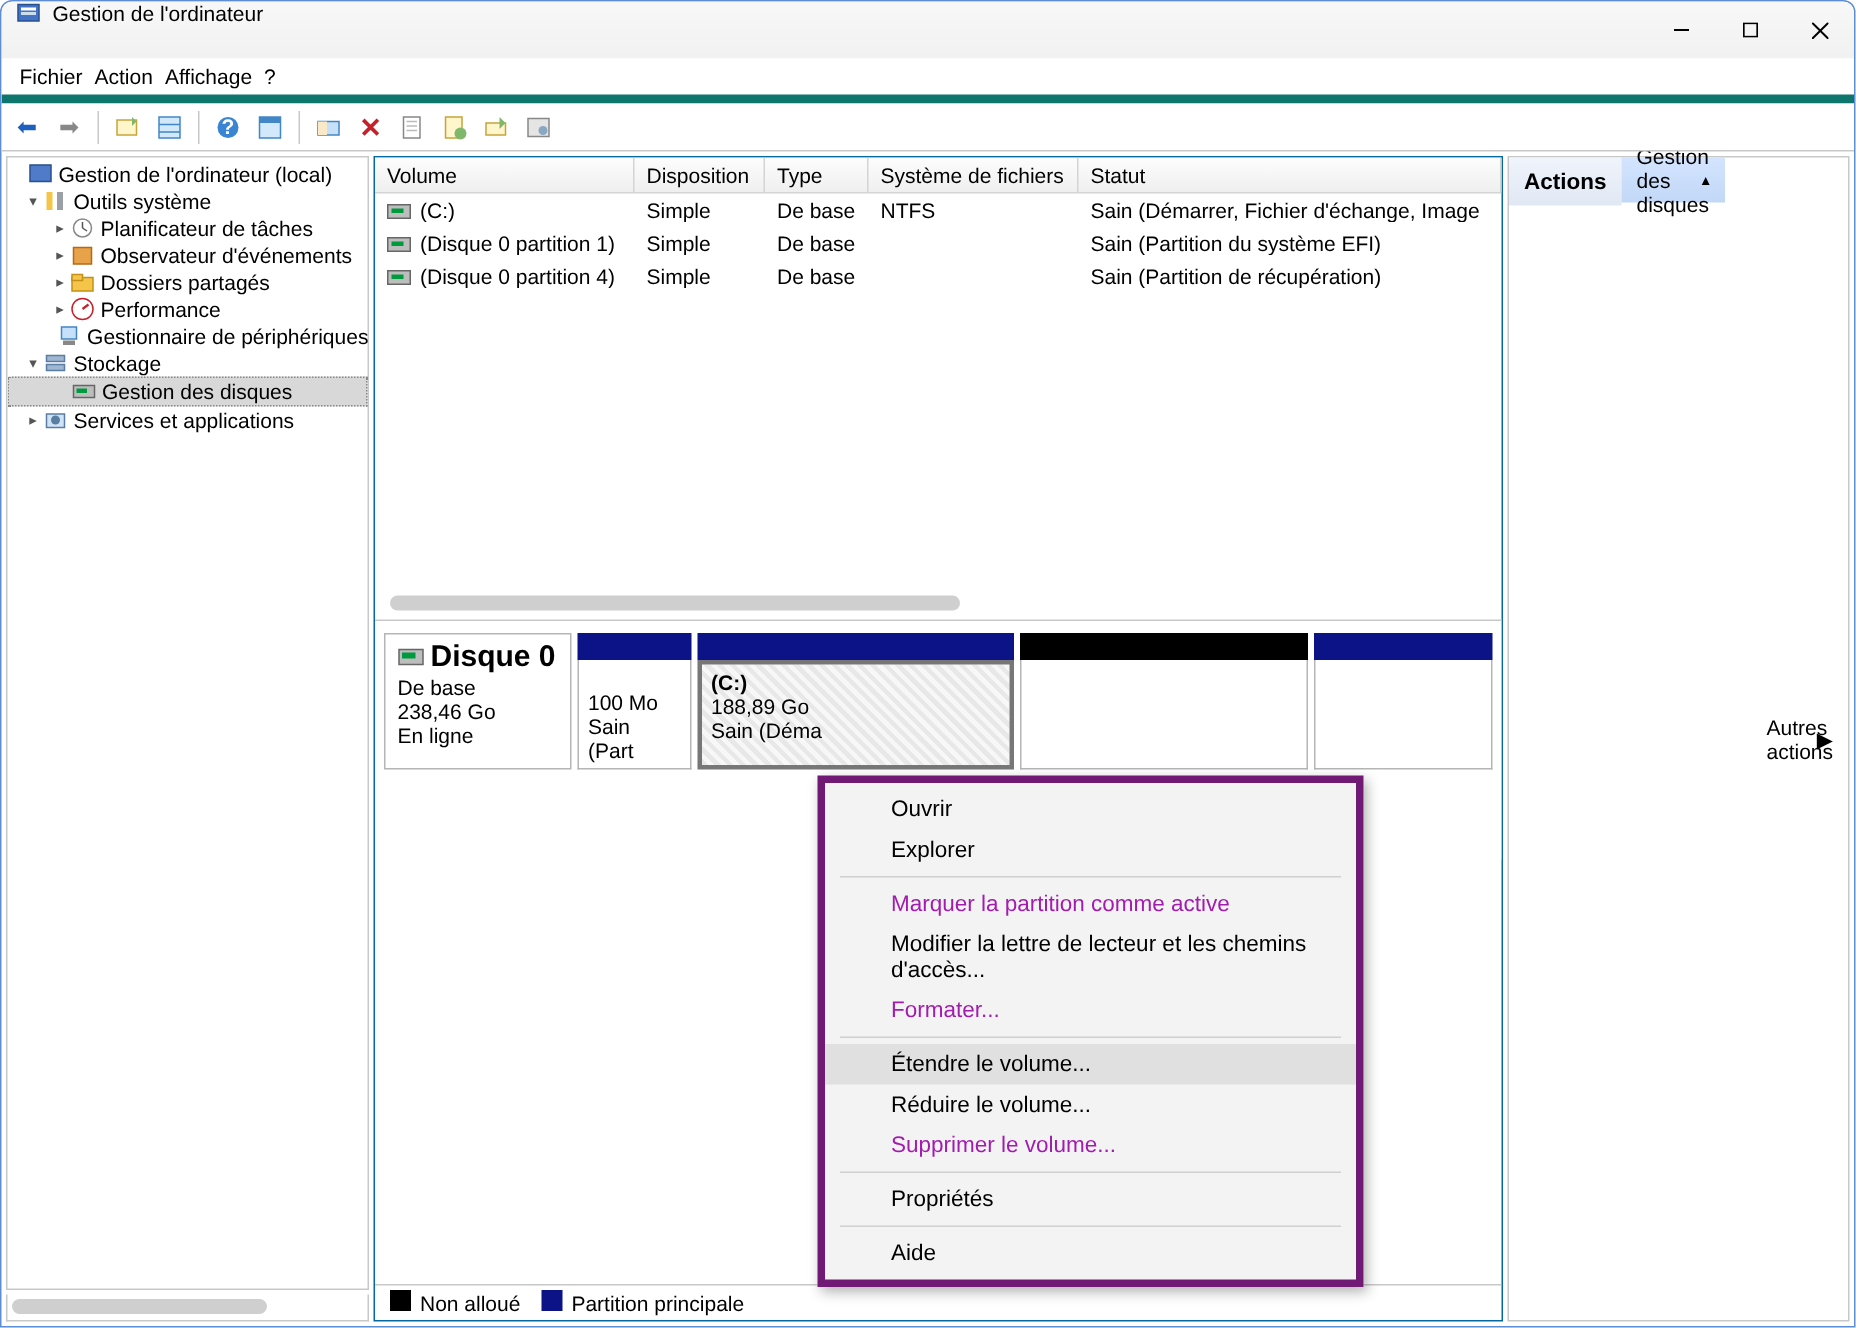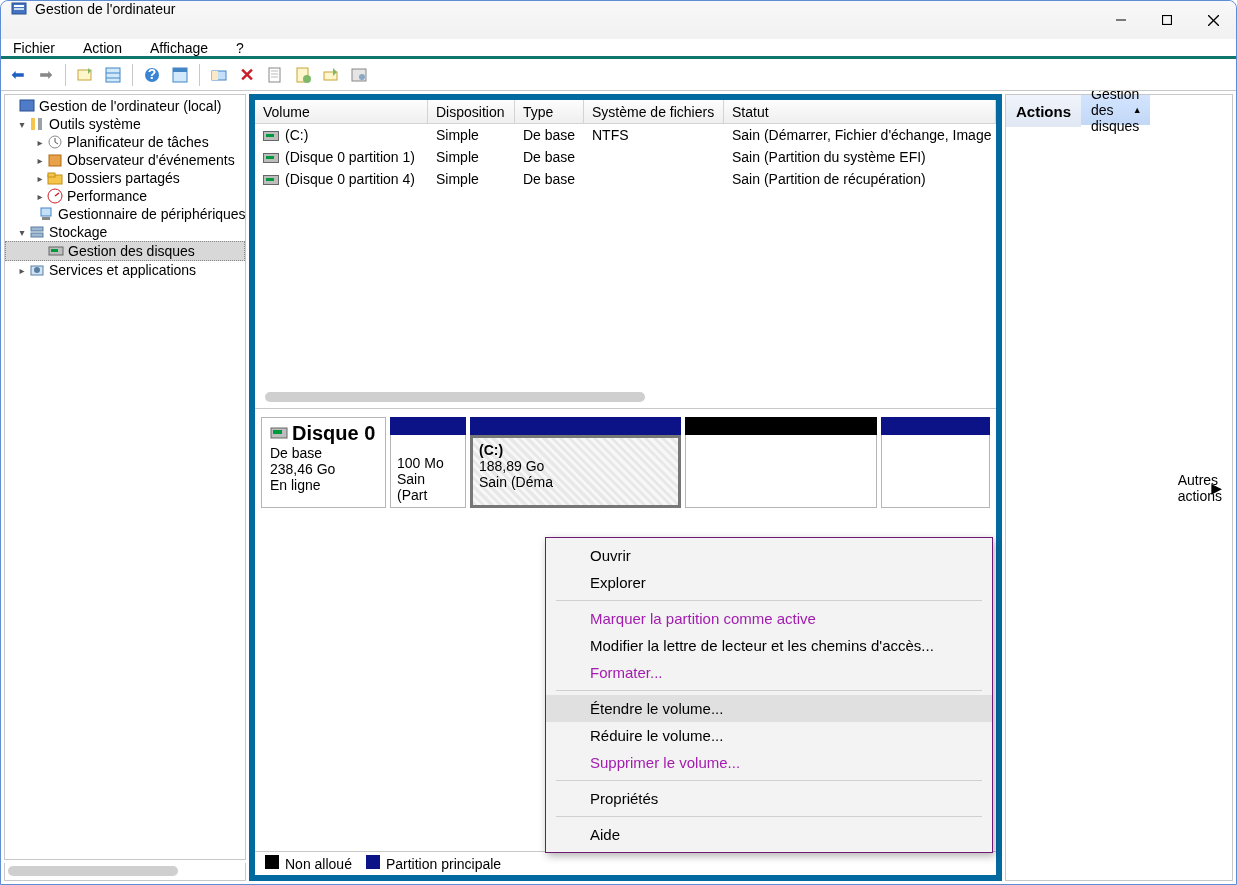--- a/index.html
+++ b/index.html
@@ -2,34 +2,34 @@
 <html><head>
 <meta charset="utf-8">
 <style>
 * { box-sizing: border-box; margin: 0; padding: 0; font-family: "Segoe UI", sans-serif; font-size: 14px; }
 body { background: #fff; width: 1237px; height: 885px; overflow: hidden; display: flex; flex-direction: column; border: 1px solid #5e8dd6; border-radius: 8px 8px 0 0; }
 .titlebar { height: 38px; background: linear-gradient(#f8f8f8, #f1f1f1); display: flex; border-radius: 8px 8px 0 0; }
 .titlebar .icon { width: 16px; height: 16px; margin: 0 8px 0 10px; }
 .titlebar .title { flex: 0 0 auto; color: #000; font-size: 14px; }
 .titlebar .spacer { flex: 1; }
 .winbtn { width: 46px; height: 38px; display: flex; align-items: center; justify-content: center; color: #000; }
-.menubar { height: 20px; background: #fff; display: flex; align-items: center; padding: 0 10px; gap: 24px; border-bottom: 3px solid #0f766e; font-size: 14px; }
+.menubar { height: 30px; background: #fff; display: flex; align-items: center; padding: 0 10px; gap: 4px; border-bottom: 6px solid #0f766e; font-size: 14px; }
 .menubar span { color: #000; padding: 2px 2px; }
 .toolbar { height: 32px; background: #fff; border-bottom: 1px solid #c8c8c8; display: flex; align-items: center; gap: 6px; padding: 0 6px; }
 .tbtn { width: 22px; height: 22px; display: flex; align-items: center; justify-content: center; font-size: 16px; color: #1f5fbf; }
 .tbsep { width: 1px; height: 22px; background: #c8c8c8; margin: 0 2px; }
 .splitter { display: flex; flex: 1; overflow: hidden; }
 .tree { width: 242px; border: 1px solid #c8c8c8; margin: 3px 0 3px 3px; overflow: auto; padding: 2px 0; }
 .tree-item { display: flex; align-items: center; padding: 1px 3px 1px 0; white-space: nowrap; font-size: 14px; color: #000; }
 .tree-item.selected { background: #d8d8d8; border: 1px dotted #888; }
 .tree-caret { width: 14px; text-align: center; color: #555; font-size: 10px; user-select: none; }
 .tree-caret.empty { visibility: hidden; }
 .tree-icon { width: 16px; height: 16px; margin-right: 4px; }
 .tree-wrap { position: relative; flex-direction: column; display: flex; }
-.center { flex: 1; display: flex; flex-direction: column; margin: 3px; border: 6px solid #0369a1; overflow: hidden; }
+.center { flex: 1; display: flex; flex-direction: column; margin: 3px; border: 1px solid #0369a1; overflow: hidden; }
 .table-head { display: flex; height: 24px; background: linear-gradient(#fdfdfd, #efefef); border-bottom: 1px solid #d4d4d4; align-items: center; font-size: 14px; color: #000; }
 .th { padding: 0 8px; border-right: 1px solid #d4d4d4; height: 100%; display: flex; align-items: center; }
 .table-body { flex: 1; overflow: hidden; position: relative; font-size: 14px; color: #000; }
 .tr { display: flex; height: 22px; align-items: center; }
 .td { padding: 0 8px; overflow: hidden; white-space: nowrap; }
 .vol-icon { display:inline-block; width:16px; height:10px; background:#bdbdbd; border:1px solid #666; margin-right:6px; position:relative; top:1px; }
 .vol-icon::after{content:"";position:absolute;left:2px;top:2px;width:8px;height:3px;background:#009a3e;}
 .hscroll { position:absolute; left:10px; bottom:6px; width:380px; height:10px; background:#cfcfcf; border-radius:5px; }
 .disk-panel { height: 160px; border-top: 1px solid #c8c8c8; background:#fff; display:flex; flex-direction:column; }
 .disk-row { flex:1; display:flex; padding:8px 6px 0 6px; gap:4px; }
@@ -44,21 +44,21 @@
 .legend-bar{height:24px; border-top:1px solid #c8c8c8; display:flex; align-items:center; gap:14px; padding:0 10px; font-size:14px;}
 .sw{width:14px;height:14px;display:inline-block;margin-right:6px;}
 .sw.black{background:#000;}
 .sw.navy{background:#0b1387;}
 .actions { width: 228px; border:1px solid #c8c8c8; margin: 3px 3px 3px 0; display:flex; flex-direction:row; }
 .actions-header { height:32px; background:linear-gradient(#f0f4fb,#e0e8f4); display:flex;align-items:center; padding:0 10px; font-weight:600; font-size:15px; color:#000;}
 .action-section { height:30px; background:linear-gradient(#d3e4ff,#c2d8f6); display:flex; align-items:center; padding:0 10px; font-size:14px; color:#000; position:relative;}
 .action-section .up{position:absolute;right:8px;font-size:9px;}
 .action-item{display:flex;align-items:center;padding:6px 10px 6px 28px;font-size:14px;color:#000;position:relative;}
 .action-item .arrow{position:absolute;right:10px;}
-.context-menu { position: absolute; left: 545px; top: 537px; width: 448px; background:#f3f3f3; border:1px solid #701a75; box-shadow: 2px 3px 8px rgba(0,0,0,0.3); padding: 4px 0; z-index: 50;}
+.context-menu { position: absolute; left: 545px; top: 517px; width: 364px; background:#f3f3f3; border:5px solid #701a75; box-shadow: 2px 3px 8px rgba(0,0,0,0.3); padding: 4px 0; z-index: 50;}
 .ctx-item { padding: 5px 16px 5px 44px; font-size:15px; color:#000;}
 .ctx-item.disabled{color:#a21caf;}
 .ctx-item.hover{background:#e0e0e0;}
 .ctx-sep{height:1px;background:#d0d0d0;margin:4px 10px;}
 svg{display:block;}
 </style>
 </head>
 <body>
 
 <div class="titlebar">

